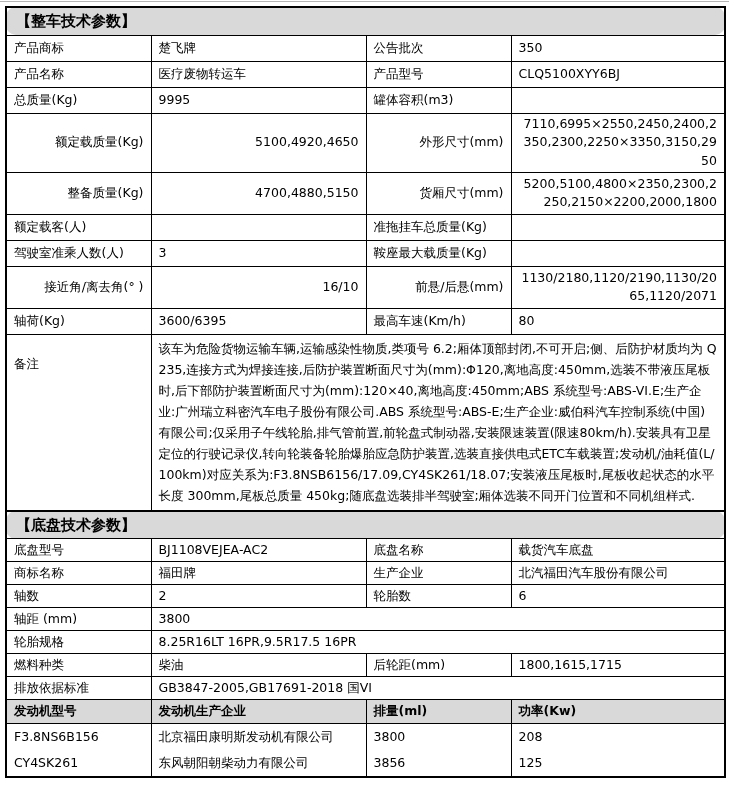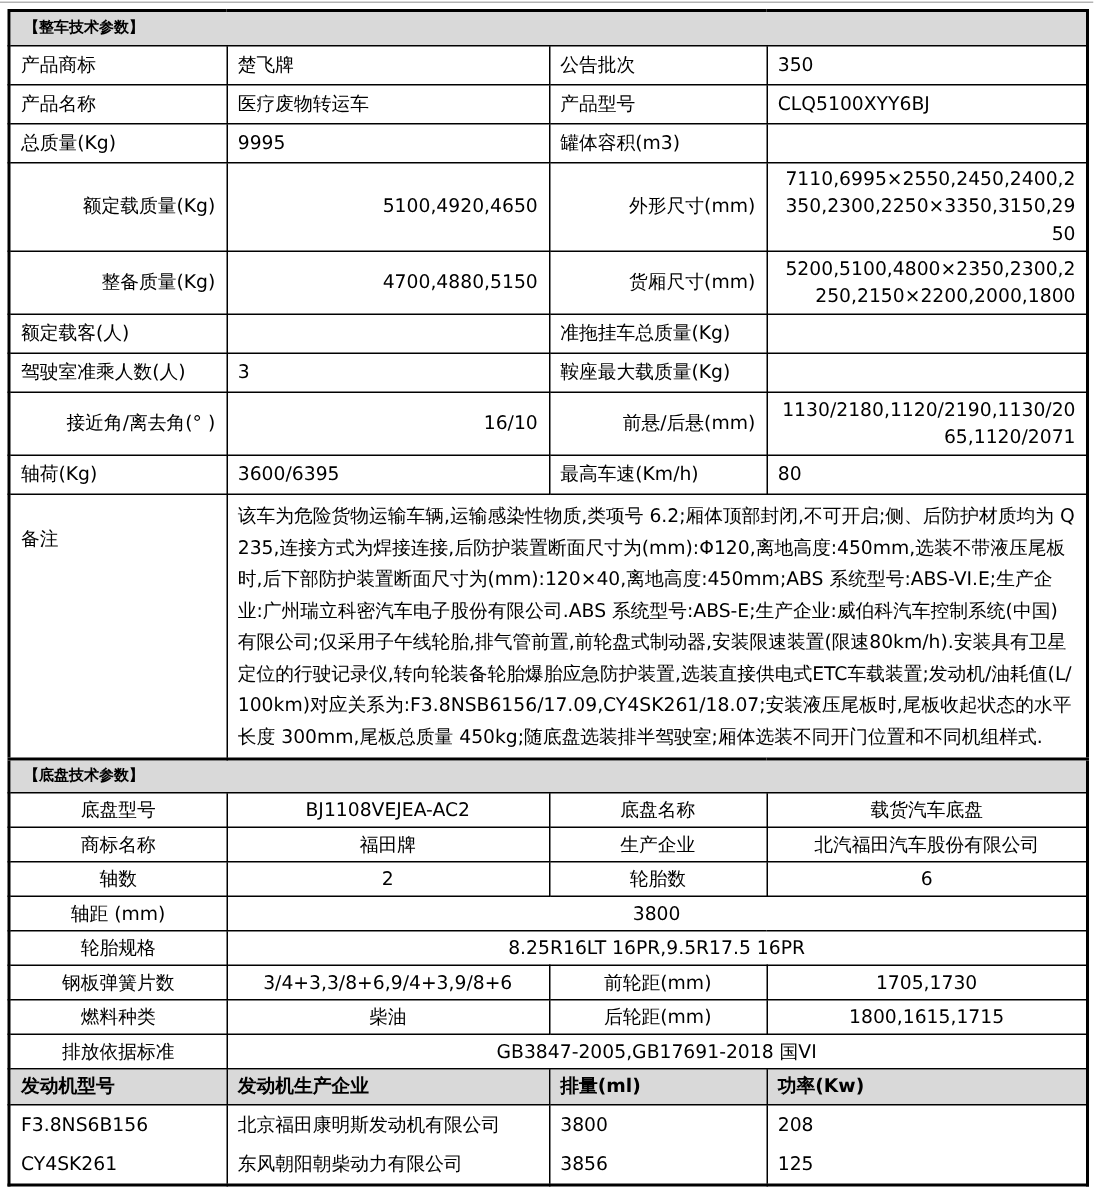--- a/index.html
+++ b/index.html
@@ -31,28 +31,29 @@
     overflow: hidden;
   }
   col.c1 { width: 145px; }
   col.c2 { width: 215px; }
   col.c3 { width: 145px; }
   col.c4 { width: 214px; }
 
   tr.bar td {
     background: #d9d9d9;
     font-weight: bold;
-    font-size: 10px;
+    font-size: 15px;
     height: 23px;
     border-top: 2px solid #000;
     padding: 2px 9px;
+    border-radius: 10px;
   }
   tr.s1 td { height: 26px; margin-top: 20px; }
   tr.d2 td { height: 42px; text-align: right; }
-  tr.s2 td { height: 23px; text-align: center; }
+  tr.s2 td { height: 23px; }
   td.val { word-break: break-all; }
   td.lab { white-space: nowrap; }
   td.top { vertical-align: top; padding-top: 20px; }
   td.remark {
     line-height: 21px;
     word-break: break-all;
     padding: 3px 7px 4px 7px;
     vertical-align: top;
     margin-left: 16px;
   }
@@ -169,26 +170,20 @@
     </tr>
     <tr class="s2">
       <td class="lab">轴距 (mm)</td>
       <td class="val" colspan="3">3800</td>
     </tr>
     <tr class="s2">
       <td class="lab">轮胎规格</td>
       <td class="val" colspan="3">8.25R16LT 16PR,9.5R17.5 16PR</td>
     </tr>
     <tr class="s2">
-      <td class="lab">钢板弹簧片数</td>
-      <td class="val">3/4+3,3/8+6,9/4+3,9/8+6</td>
-      <td class="lab">前轮距(mm)</td>
-      <td class="val">1705,1730</td>
-    </tr>
-    <tr class="s2">
       <td class="lab">燃料种类</td>
       <td class="val">柴油</td>
       <td class="lab">后轮距(mm)</td>
       <td class="val">1800,1615,1715</td>
     </tr>
     <tr class="s2">
       <td class="lab">排放依据标准</td>
       <td class="val" colspan="3">GB3847-2005,GB17691-2018 国VI</td>
     </tr>
 

